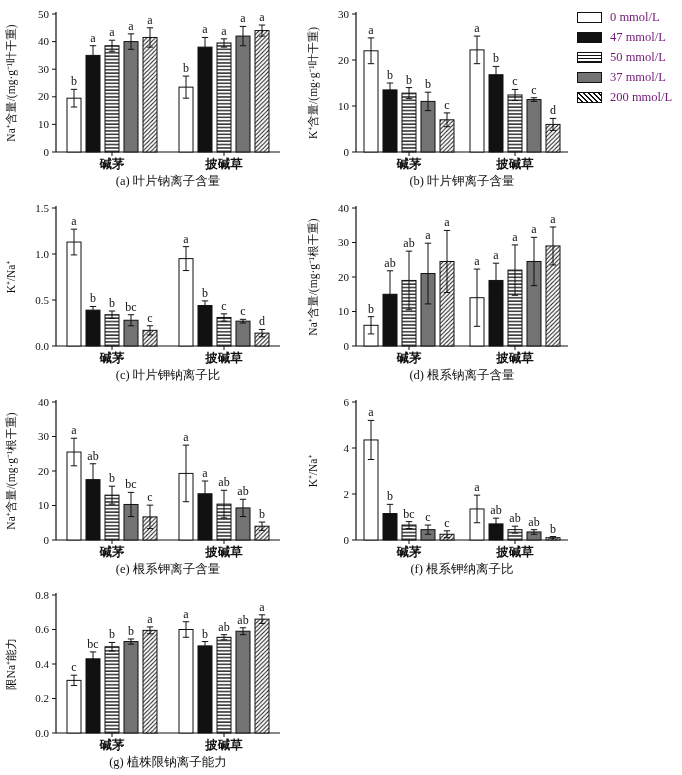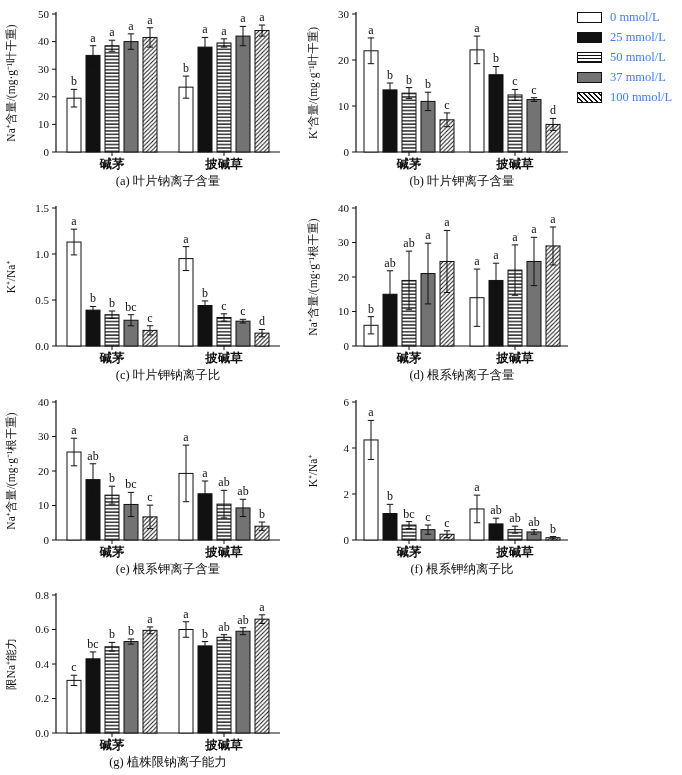--- a/index.html
+++ b/index.html
@@ -23,21 +23,21 @@
     position:absolute;left:577px;top:7px;
     display:flex;flex-direction:column;gap:0;
   }
   .legend-item{display:flex;align-items:center;gap:8px;height:20px;}
   .swatch{width:25px;height:11px;border:1px solid #111;box-sizing:border-box;flex:0 0 auto;}
   .sw-white{background:#ffffff;}
   .sw-black{background:#111111;}
   .sw-hlines{background:repeating-linear-gradient(to bottom,#ffffff 0 2px,#111111 2px 3.2px);}
   .sw-gray{background:#737373;}
   .sw-hatch{background:repeating-linear-gradient(45deg,#ffffff 0 2.4px,#111111 2.4px 3.6px);}
-  .legend-label{font-size:12.5px;color:#3b82f6;white-space:nowrap;}
+  .legend-label{font-size:12.5px;color:#701a75;white-space:nowrap;}
 </style>
 </head>
 <body>
 
 <div class="figure">
   <div class="chart" id="chart-a"><svg viewBox="0 0 341 194" width="341" height="194">
         <defs>
           <pattern id="hl-a" width="4" height="3.4" patternUnits="userSpaceOnUse">
             <rect width="4" height="3.4" fill="#fff"></rect>
             <rect y="1.1" width="4" height="1.3" fill="#111111"></rect>
@@ -747,28 +747,28 @@
         <text x="168" y="185" text-anchor="middle" font-size="12.5">(g) 植株限钠离子能力</text>
       </svg></div>
 
   <div class="legend">
     <div class="legend-item">
       <span class="swatch sw-white"></span>
       <span class="legend-label">0 mmol/L</span>
     </div>
     <div class="legend-item">
       <span class="swatch sw-black"></span>
-      <span class="legend-label">25 mmol/L</span>
+      <span class="legend-label">47 mmol/L</span>
     </div>
     <div class="legend-item">
       <span class="swatch sw-hlines"></span>
       <span class="legend-label">50 mmol/L</span>
     </div>
     <div class="legend-item">
       <span class="swatch sw-gray"></span>
       <span class="legend-label">37 mmol/L</span>
     </div>
     <div class="legend-item">
       <span class="swatch sw-hatch"></span>
-      <span class="legend-label">100 mmol/L</span>
+      <span class="legend-label">200 mmol/L</span>
     </div>
   </div>
 </div>
 
 </body></html>

